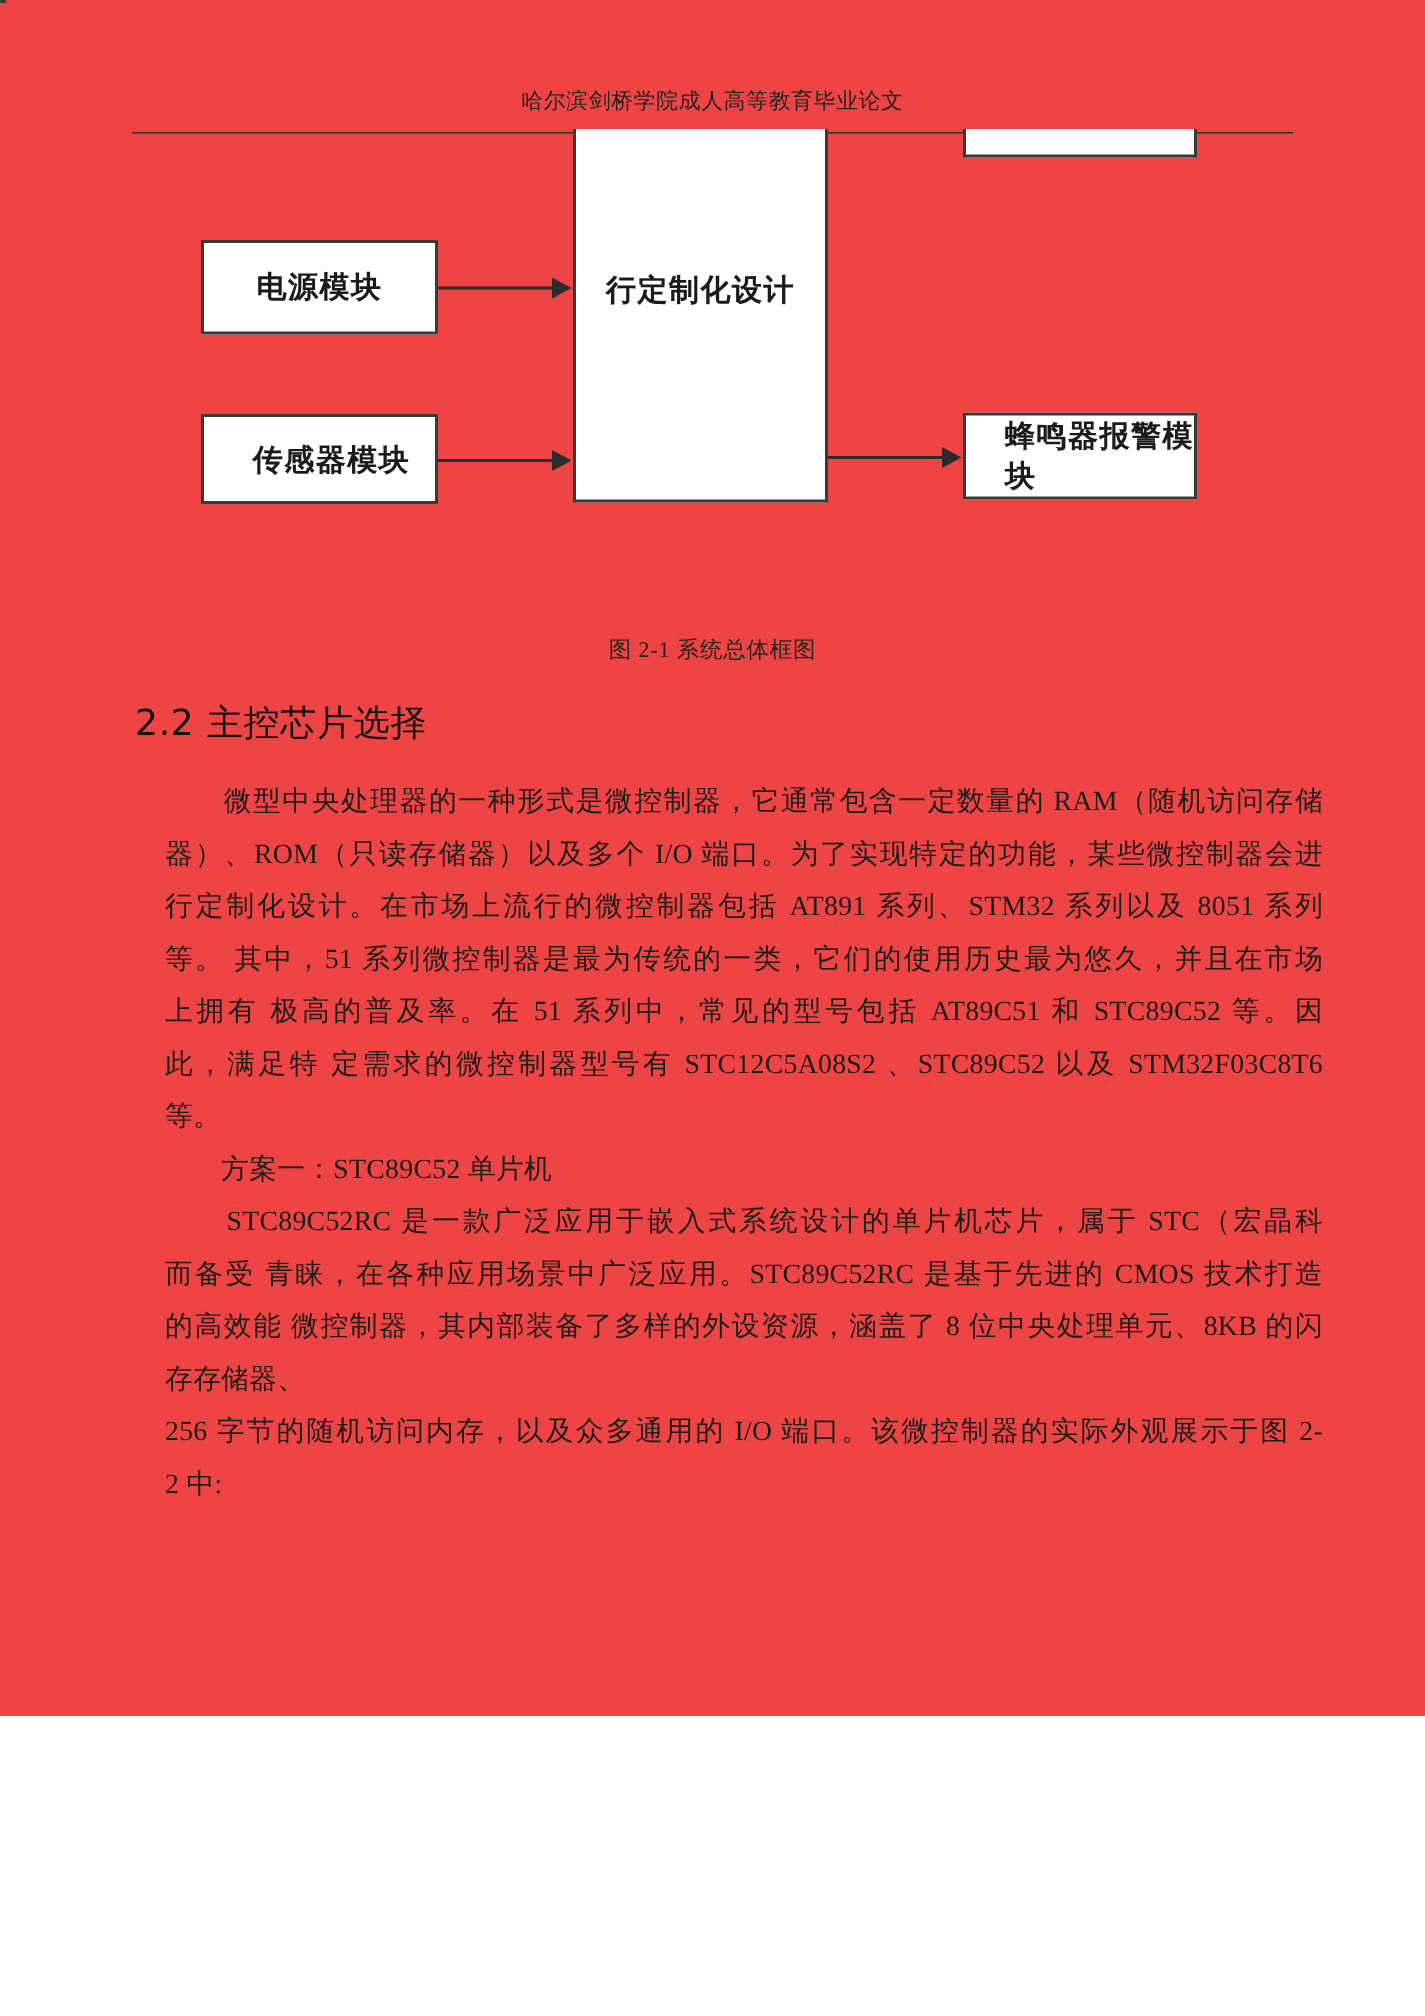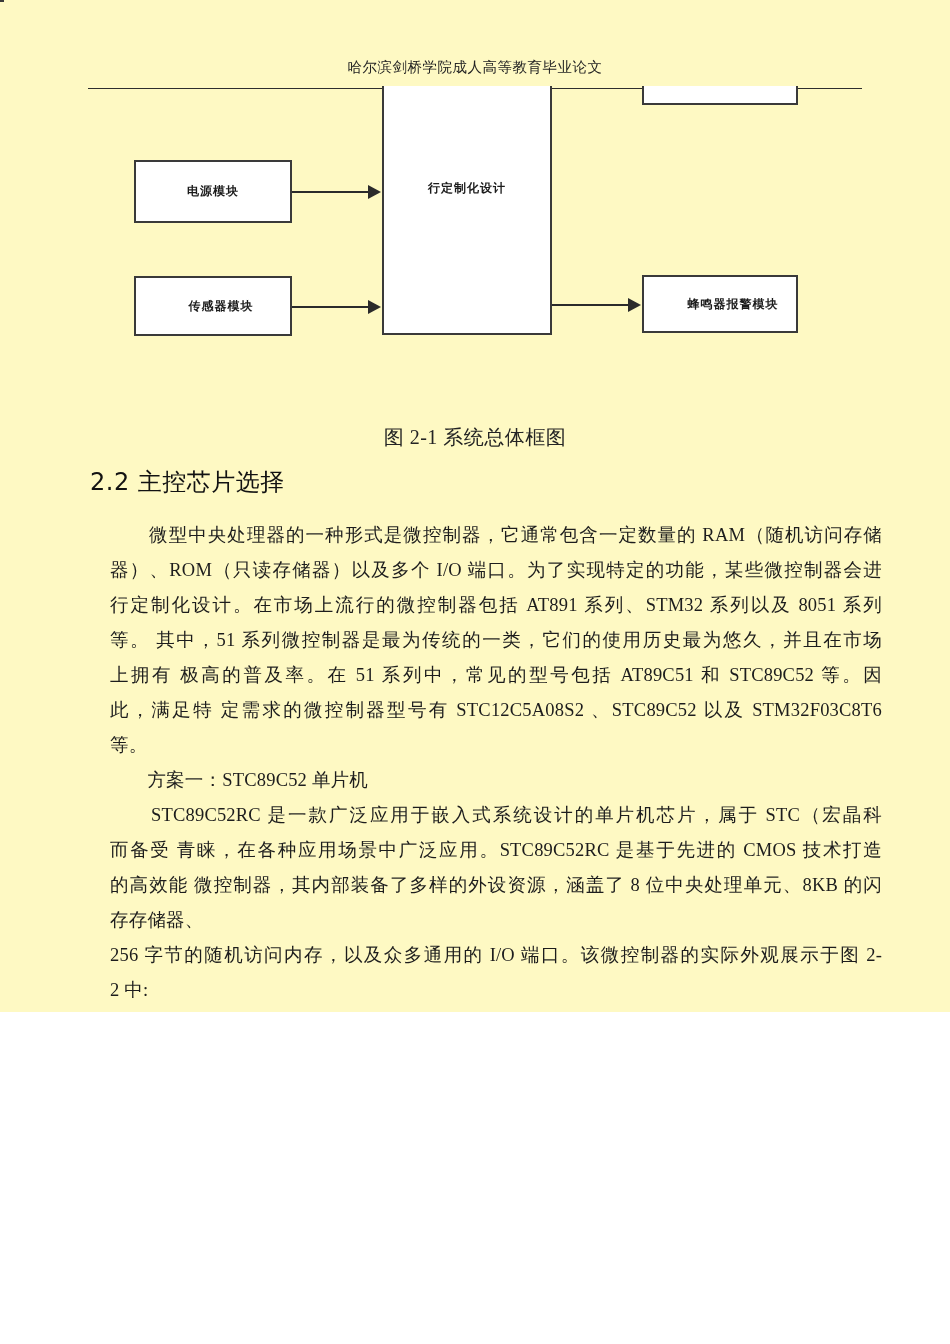--- a/index.html
+++ b/index.html
@@ -3,22 +3,22 @@
 <meta charset="utf-8">
 <style>
   html, body {
     margin: 0;
     padding: 0;
     background: #ffffff;
   }
   .page {
     position: relative;
     width: 950px;
-    height: 1012px;
-    background: #fef9c3;
+    height: 1144px;
+    background: #ef4444;
     font-family: "Liberation Serif", "DejaVu Serif", serif;
     color: #1a1a1a;
     overflow: hidden;
   }
 
   
   .header {
     position: absolute;
     left: 88px;
     top: 58px;
@@ -48,24 +48,23 @@
   .dbox {
     position: absolute;
     box-sizing: border-box;
     border: 2px solid #3a3a3a;
     background: #ffffff;
     display: flex;
     align-items: center;
     justify-content: center;
     font-family: Liberation Serif, serif;
     font-weight: bold;
-    font-size: 12px;
+    font-size: 20px;
     color: #1b1b1b;
     letter-spacing: 1px;
-    text-align: right;
   }
   
   .dbox-clip {
     position: absolute;
     box-sizing: border-box;
     border: 2px solid #3a3a3a;
     border-top: none;
     background: #ffffff;
   }
   .box-power   { left: 134px; top: 160px;  width: 158px; height: 63px; }
@@ -95,21 +94,21 @@
   .ln-buzzer  { left: 552px; top: 304px; width: 76px; }
   .ar-buzzer  { left: 628px; top: 298px; }
 
   
   .fig-caption {
     position: absolute;
     left: 88px;
     top: 424px;
     width: 774px;
     text-align: center;
-    font-size: 20px;
+    font-size: 15px;
     color: #242424;
     letter-spacing: 0.5px;
   }
 
   
   .heading {
     position: absolute;
     left: 90px;
     top: 466px;
     font-family: "DejaVu Sans", "Liberation Sans", sans-serif;

